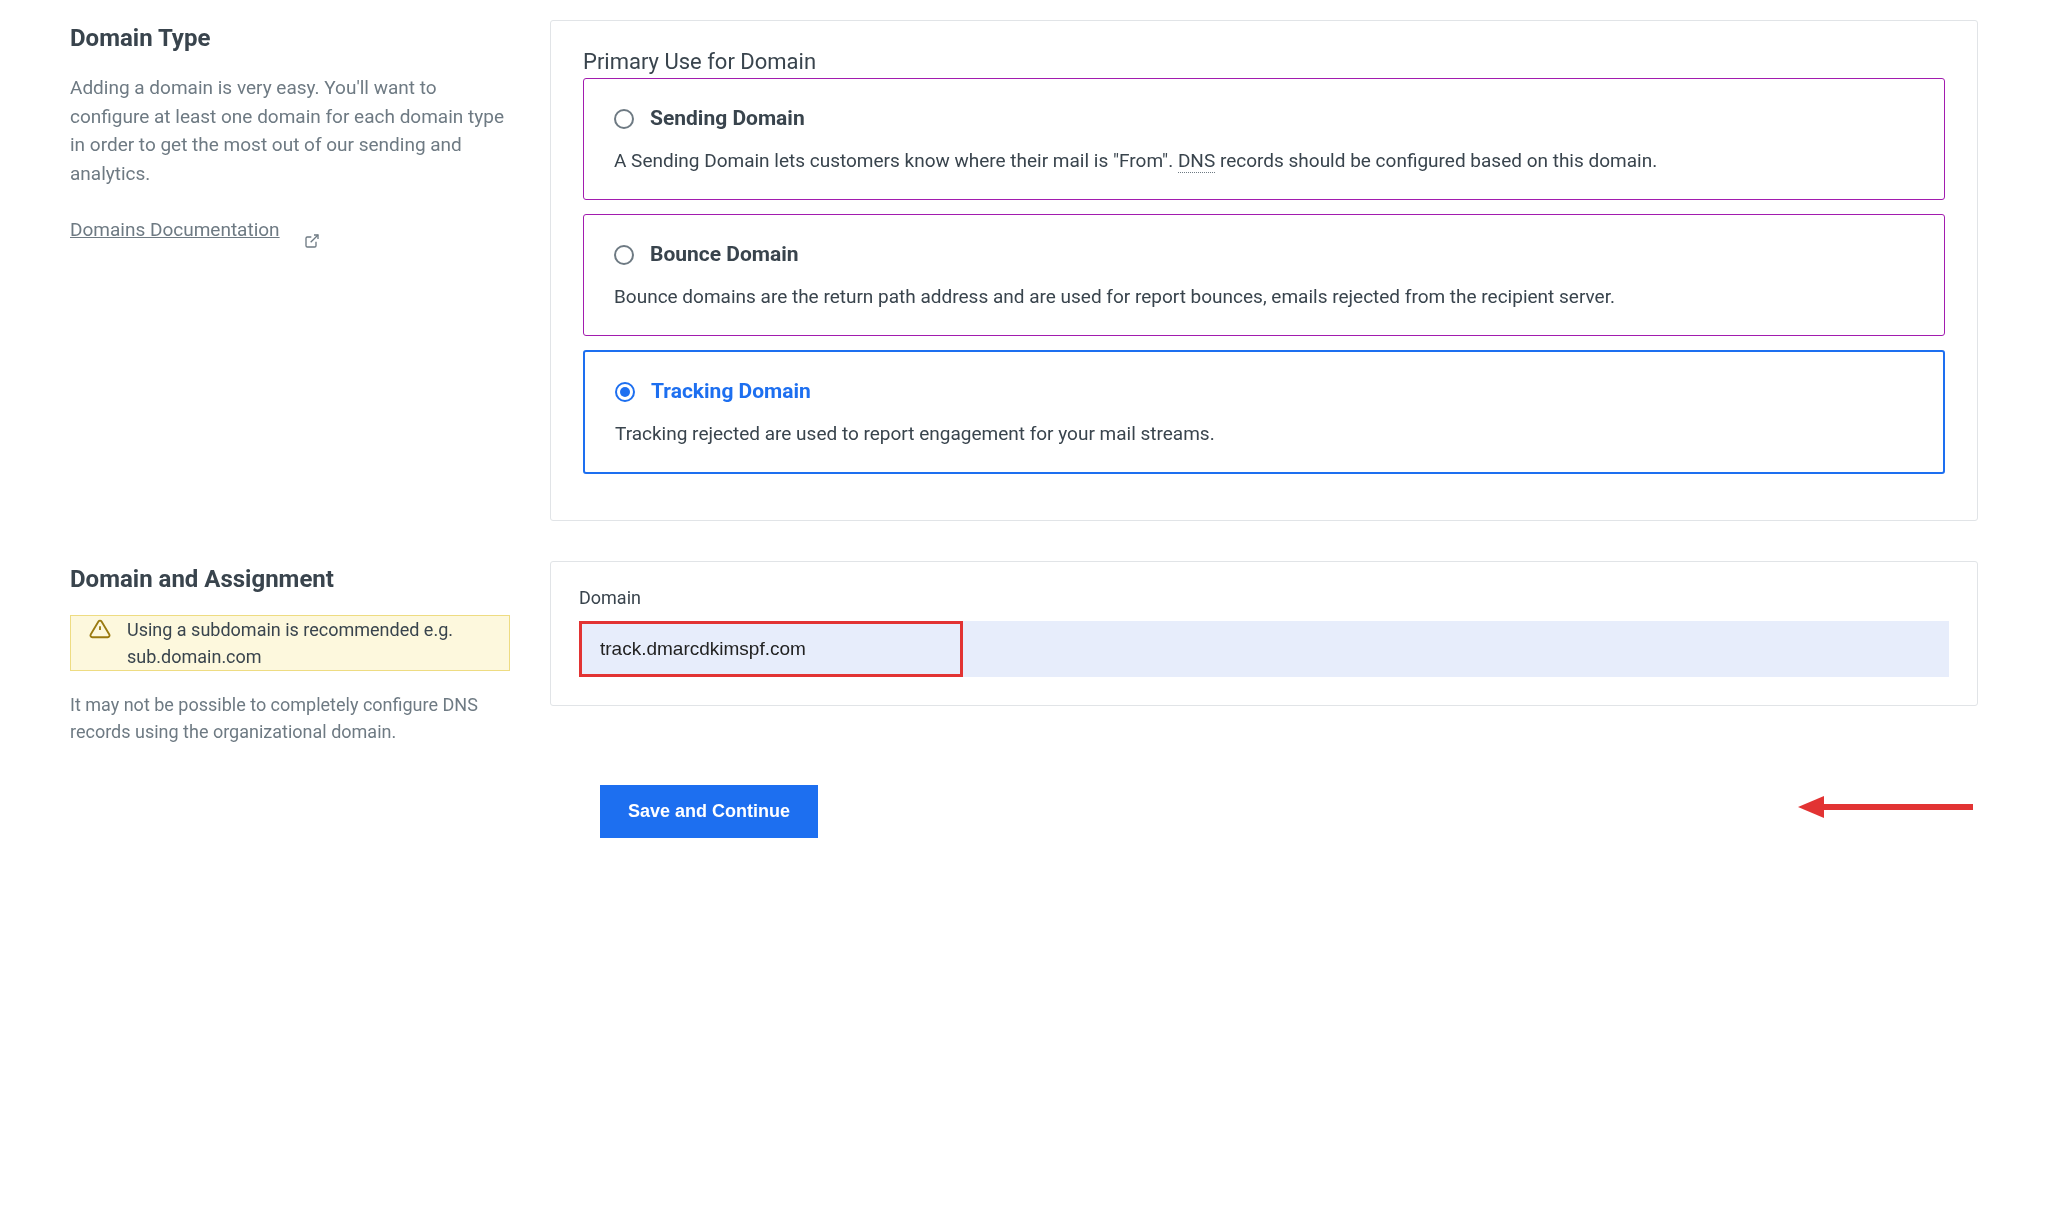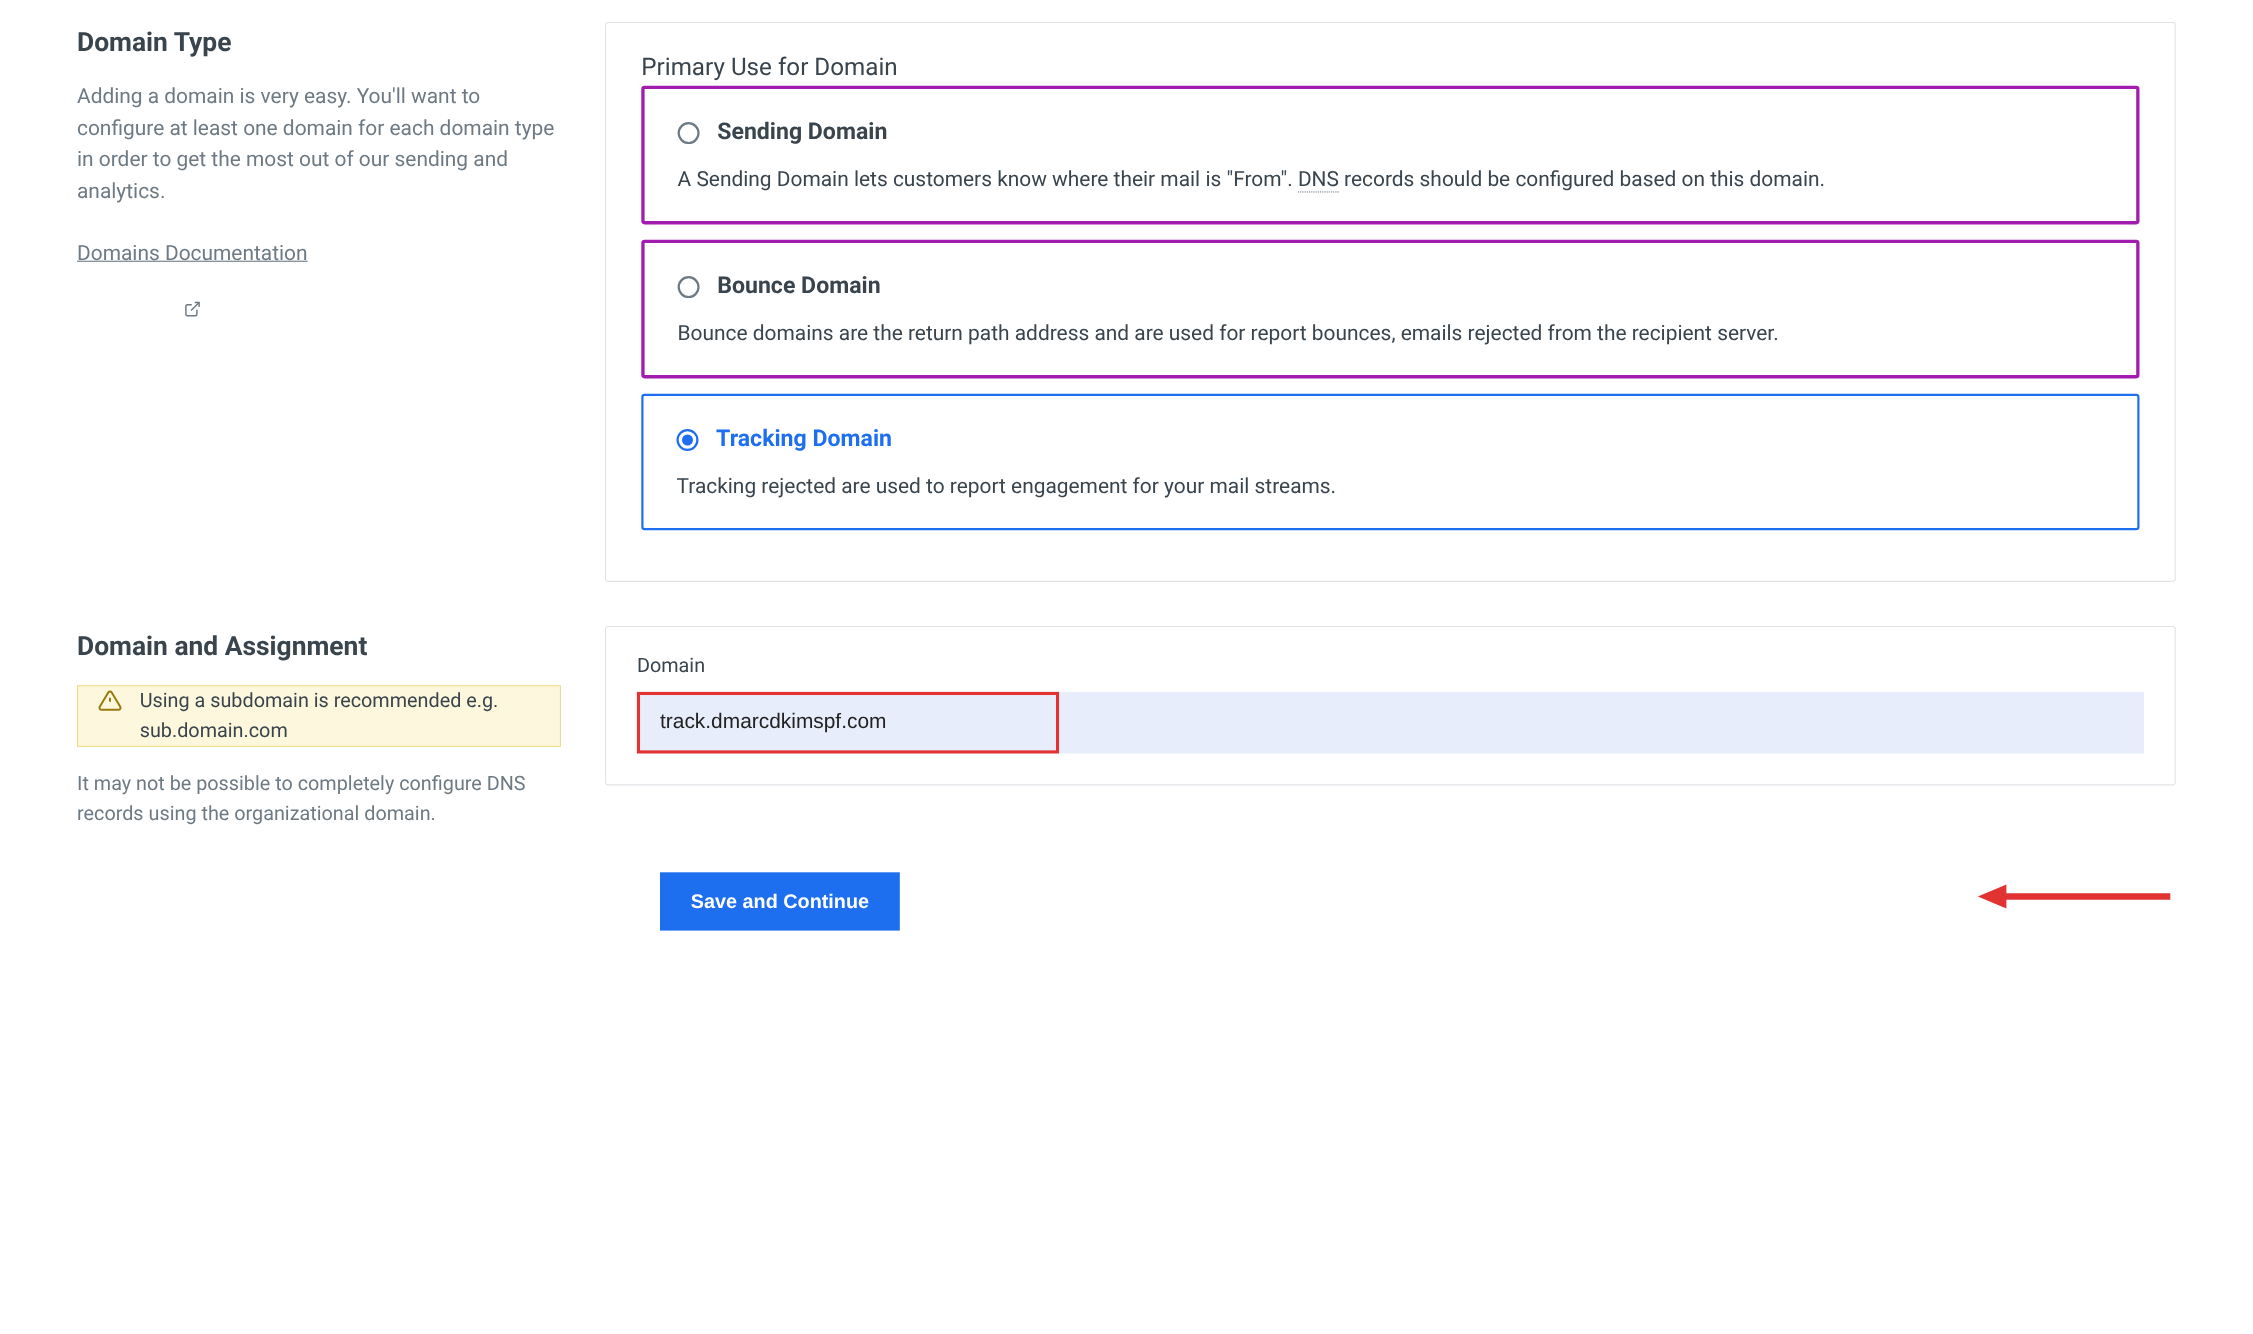--- a/index.html
+++ b/index.html
@@ -29,41 +29,40 @@
       margin-bottom: 18px;
     }
     .section-desc {
       color: #6e7a83;
       margin-bottom: 28px;
     }
     .doc-link {
       color: #6e7a83;
       text-decoration: underline;
       display: inline-flex;
-      align-items: center;
+      align-items: flex-end;
       gap: 24px;
-      flex-direction: column;
     }
     .ext-icon {
       width: 16px;
       height: 16px;
       display: inline-block;
       vertical-align: middle;
     }
     .panel-outer {
       border: 1px solid #e1e4e7;
       border-radius: 3px;
       padding: 24px 32px 32px 32px;
     }
     .panel-label {
       font-size: 22px;
       color: #39444d;
     }
     .radio-card {
-      border: 3px solid #a21caf;
+      border: 1px solid #a21caf;
       border-radius: 3px;
       padding: 24px 30px;
       margin-bottom: 14px;
       cursor: pointer;
       background: #fff;
     }
     .radio-card.selected {
       border: 2px solid #1d6ff0;
     }
     .radio-head {

